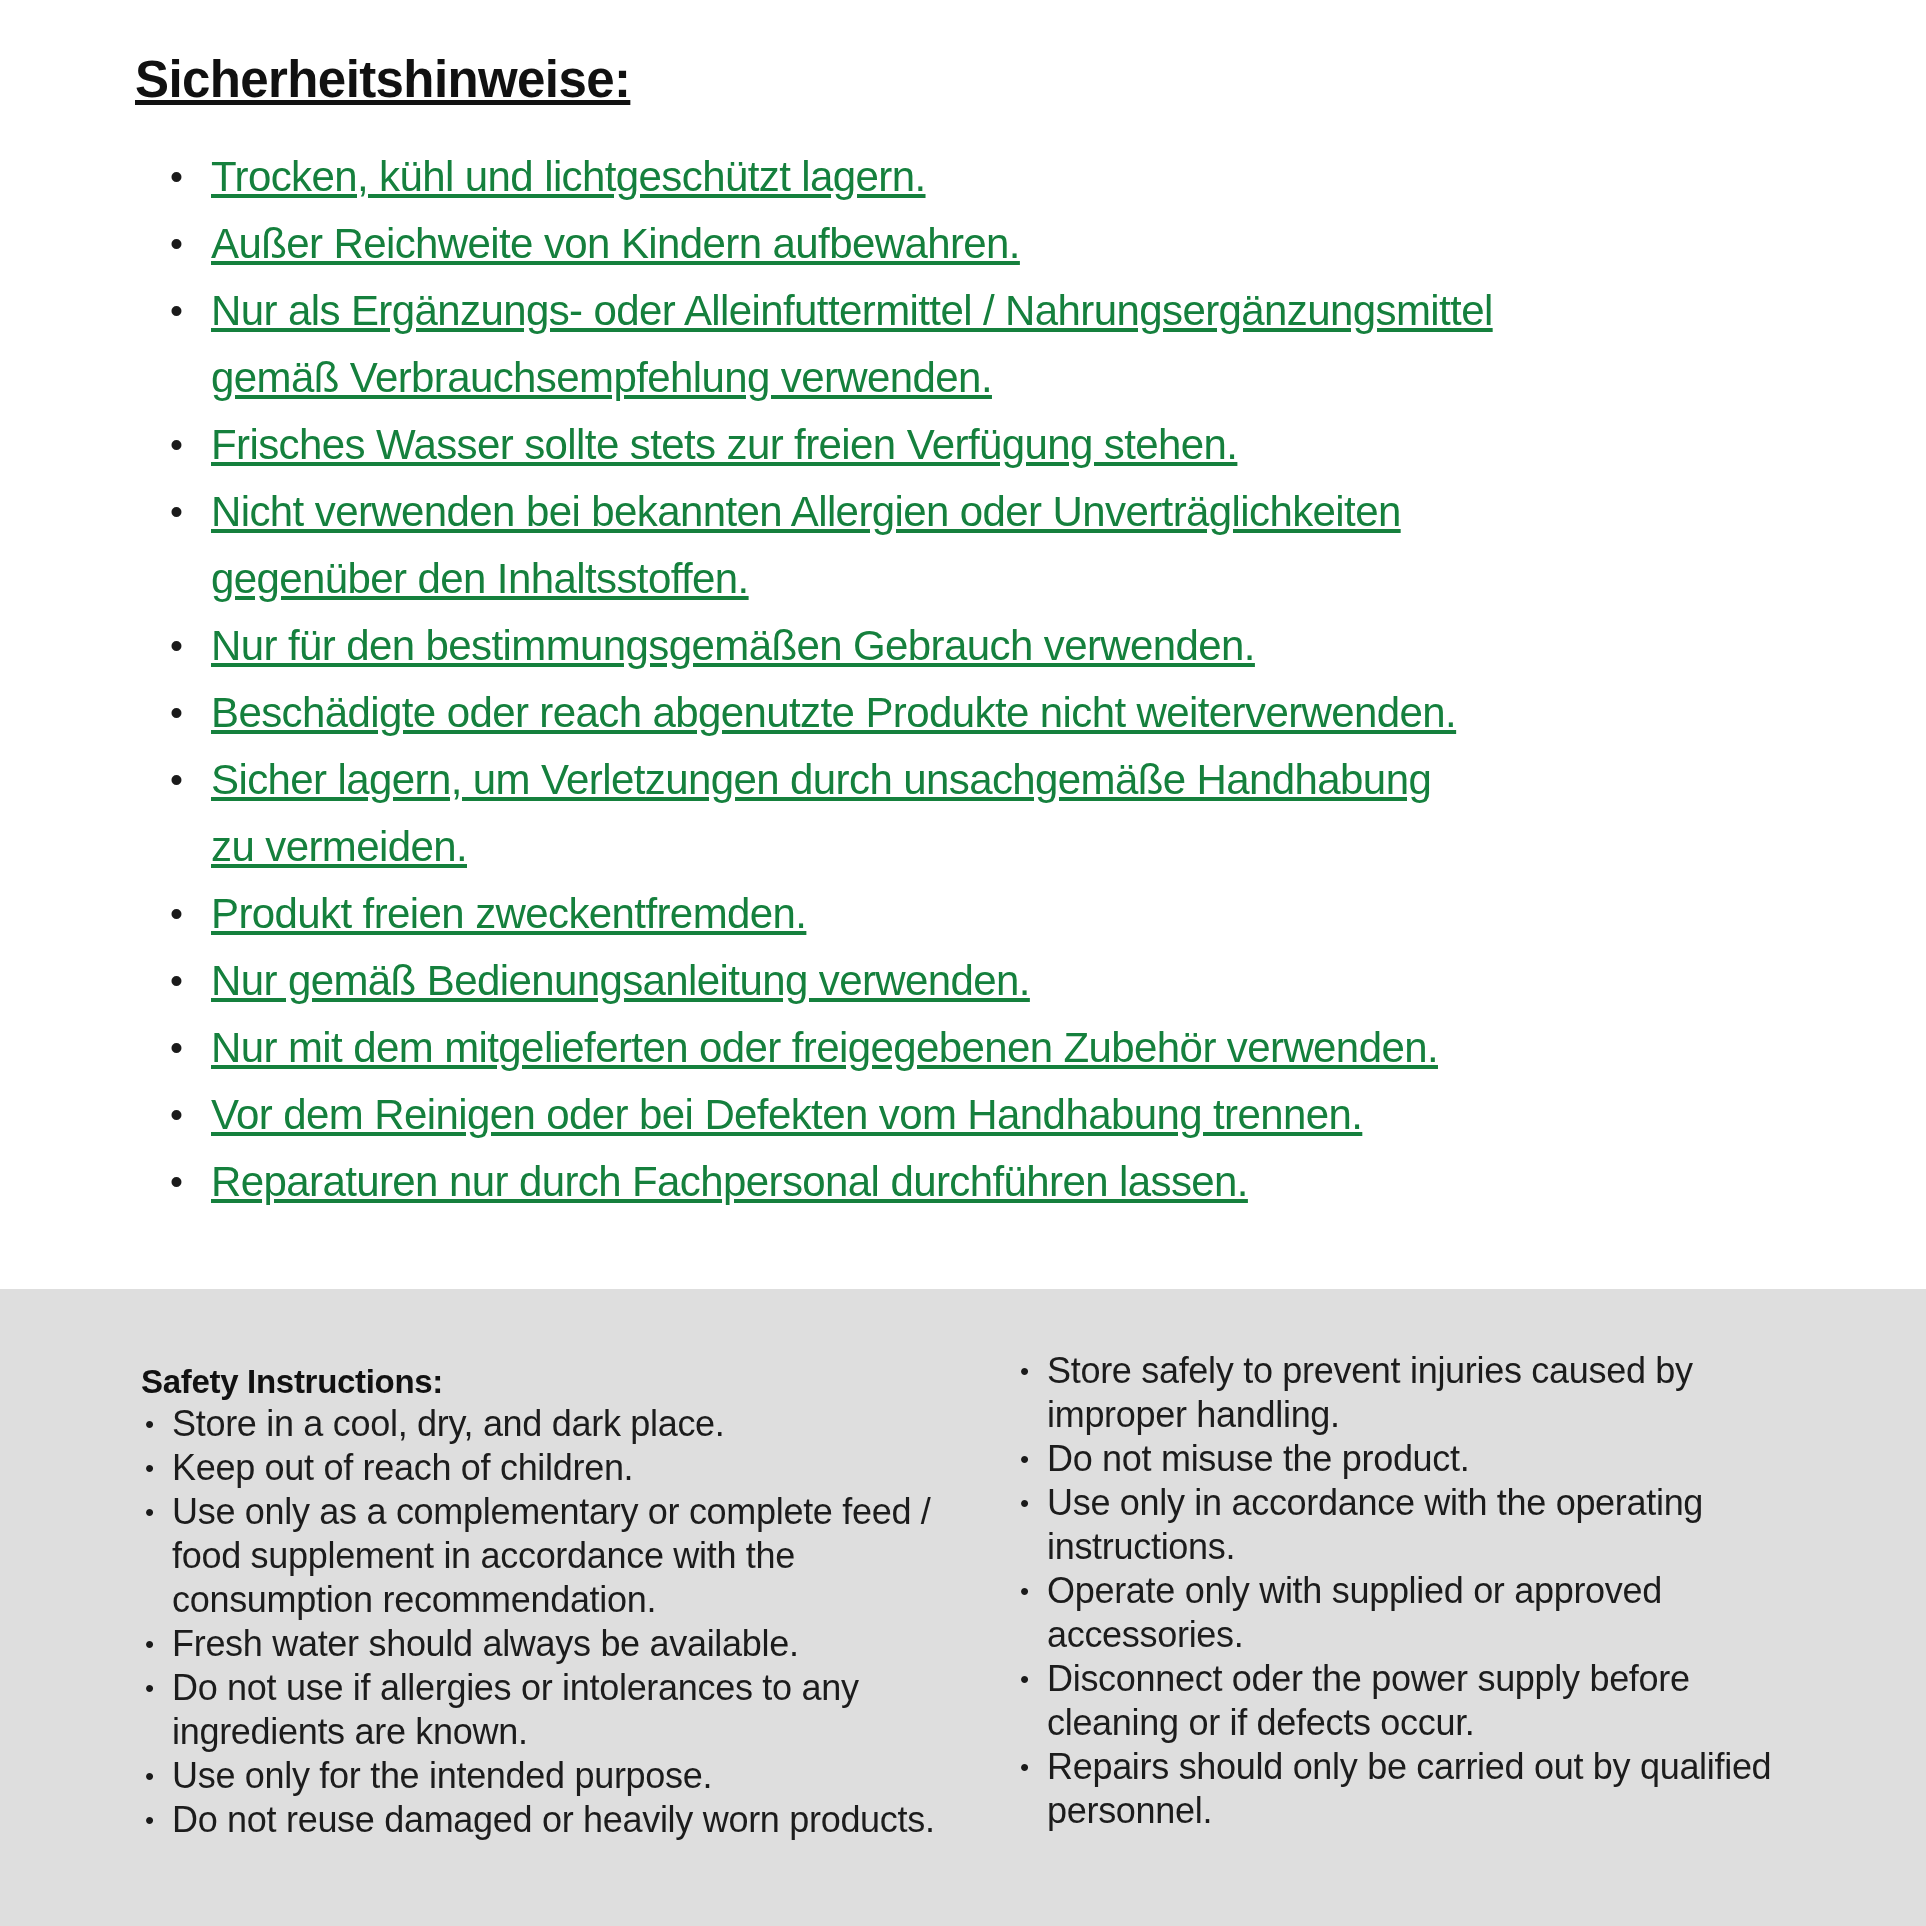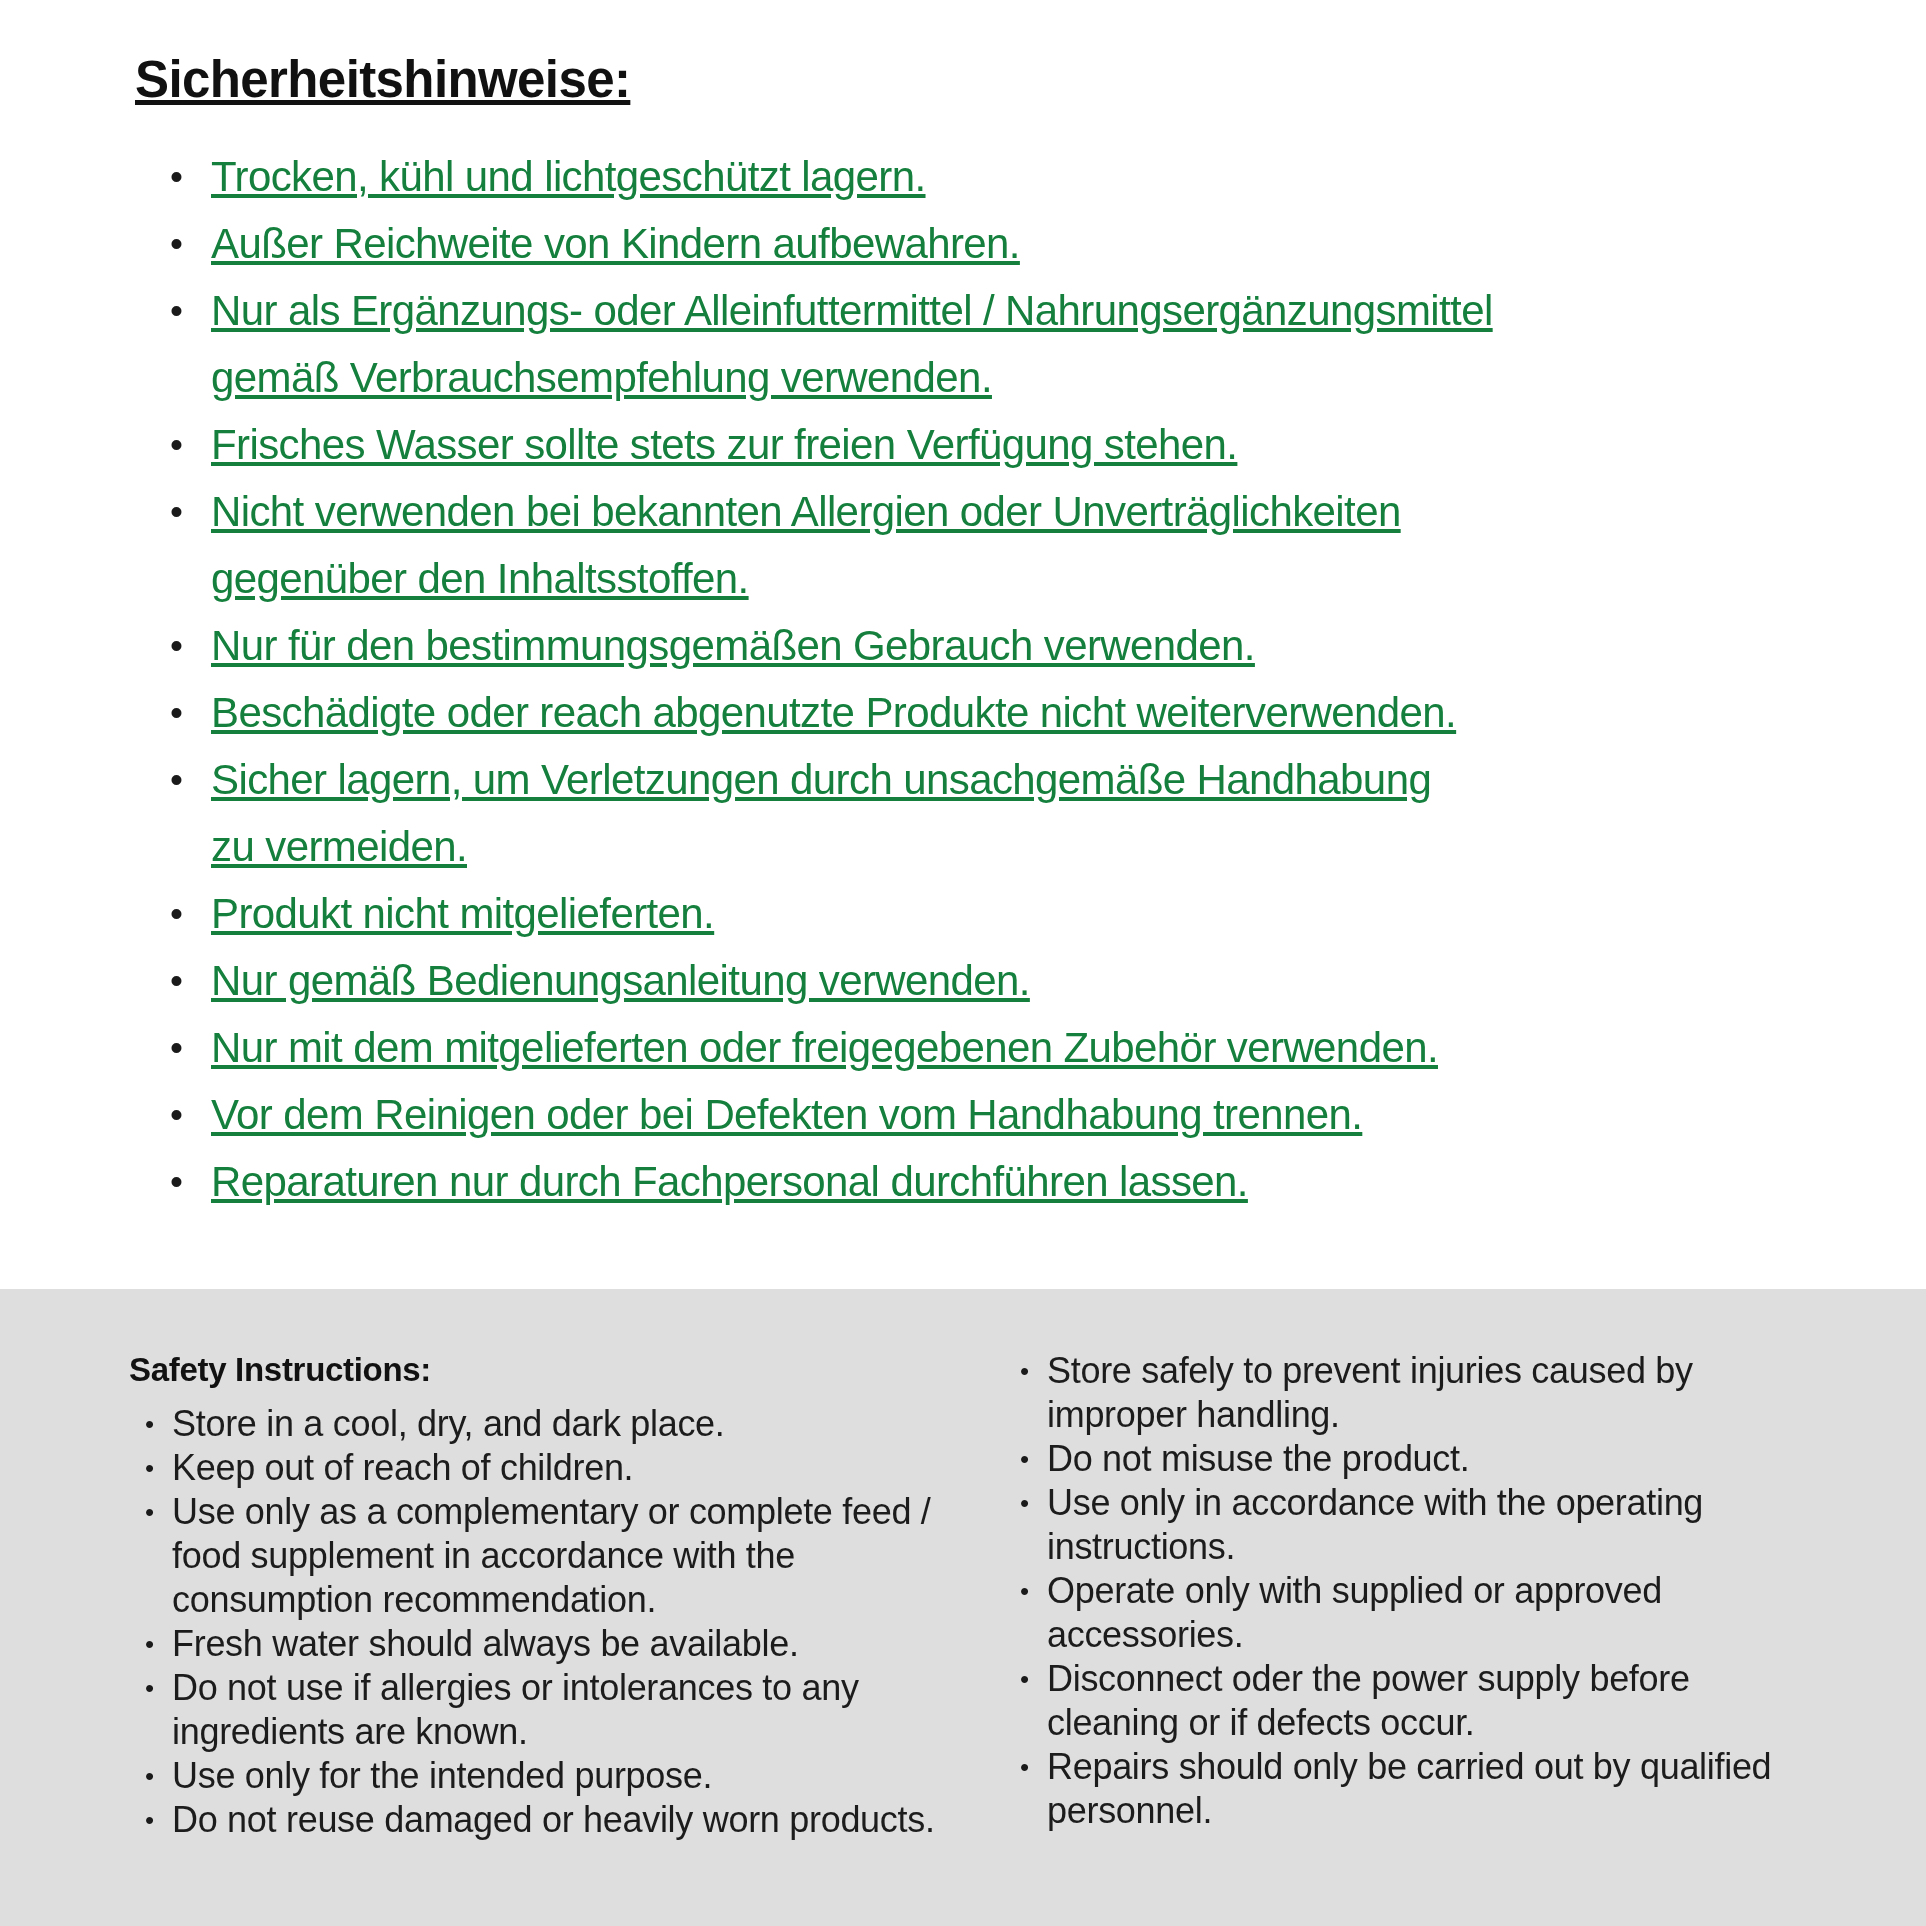--- a/index.html
+++ b/index.html
@@ -66,21 +66,21 @@
     left: 0;
     top: 1289px;
     width: 1926px;
     height: 638px;
     background: #dedede;
   }
   .title-en {
     position: absolute;
     left: 128px;
     top: 60px;
-    margin: 1px;
+    margin: 13px;
     font-size: 33px;
     font-weight: 700;
     line-height: 40px;
     letter-spacing: -0.3px;
     color: #111111;
     white-space: nowrap;
   }
   .list-en li {
     display: flex;
     align-items: flex-start;
@@ -150,21 +150,21 @@
         <span class="dot">•</span>
         <span class="txt">Beschädigte oder reach abgenutzte Produkte nicht weiterverwenden.</span>
       </li>
     <li>
         <span class="dot">•</span>
         <span class="txt">Sicher lagern, um Verletzungen durch unsachgemäße Handhabung
 zu vermeiden.</span>
       </li>
     <li>
         <span class="dot">•</span>
-        <span class="txt">Produkt nicht mitgelieferten.</span>
+        <span class="txt">Produkt freien zweckentfremden.</span>
       </li>
     <li>
         <span class="dot">•</span>
         <span class="txt">Nur gemäß Bedienungsanleitung verwenden.</span>
       </li>
     <li>
         <span class="dot">•</span>
         <span class="txt">Nur mit dem mitgelieferten oder freigegebenen Zubehör verwenden.</span>
       </li>
     <li>

